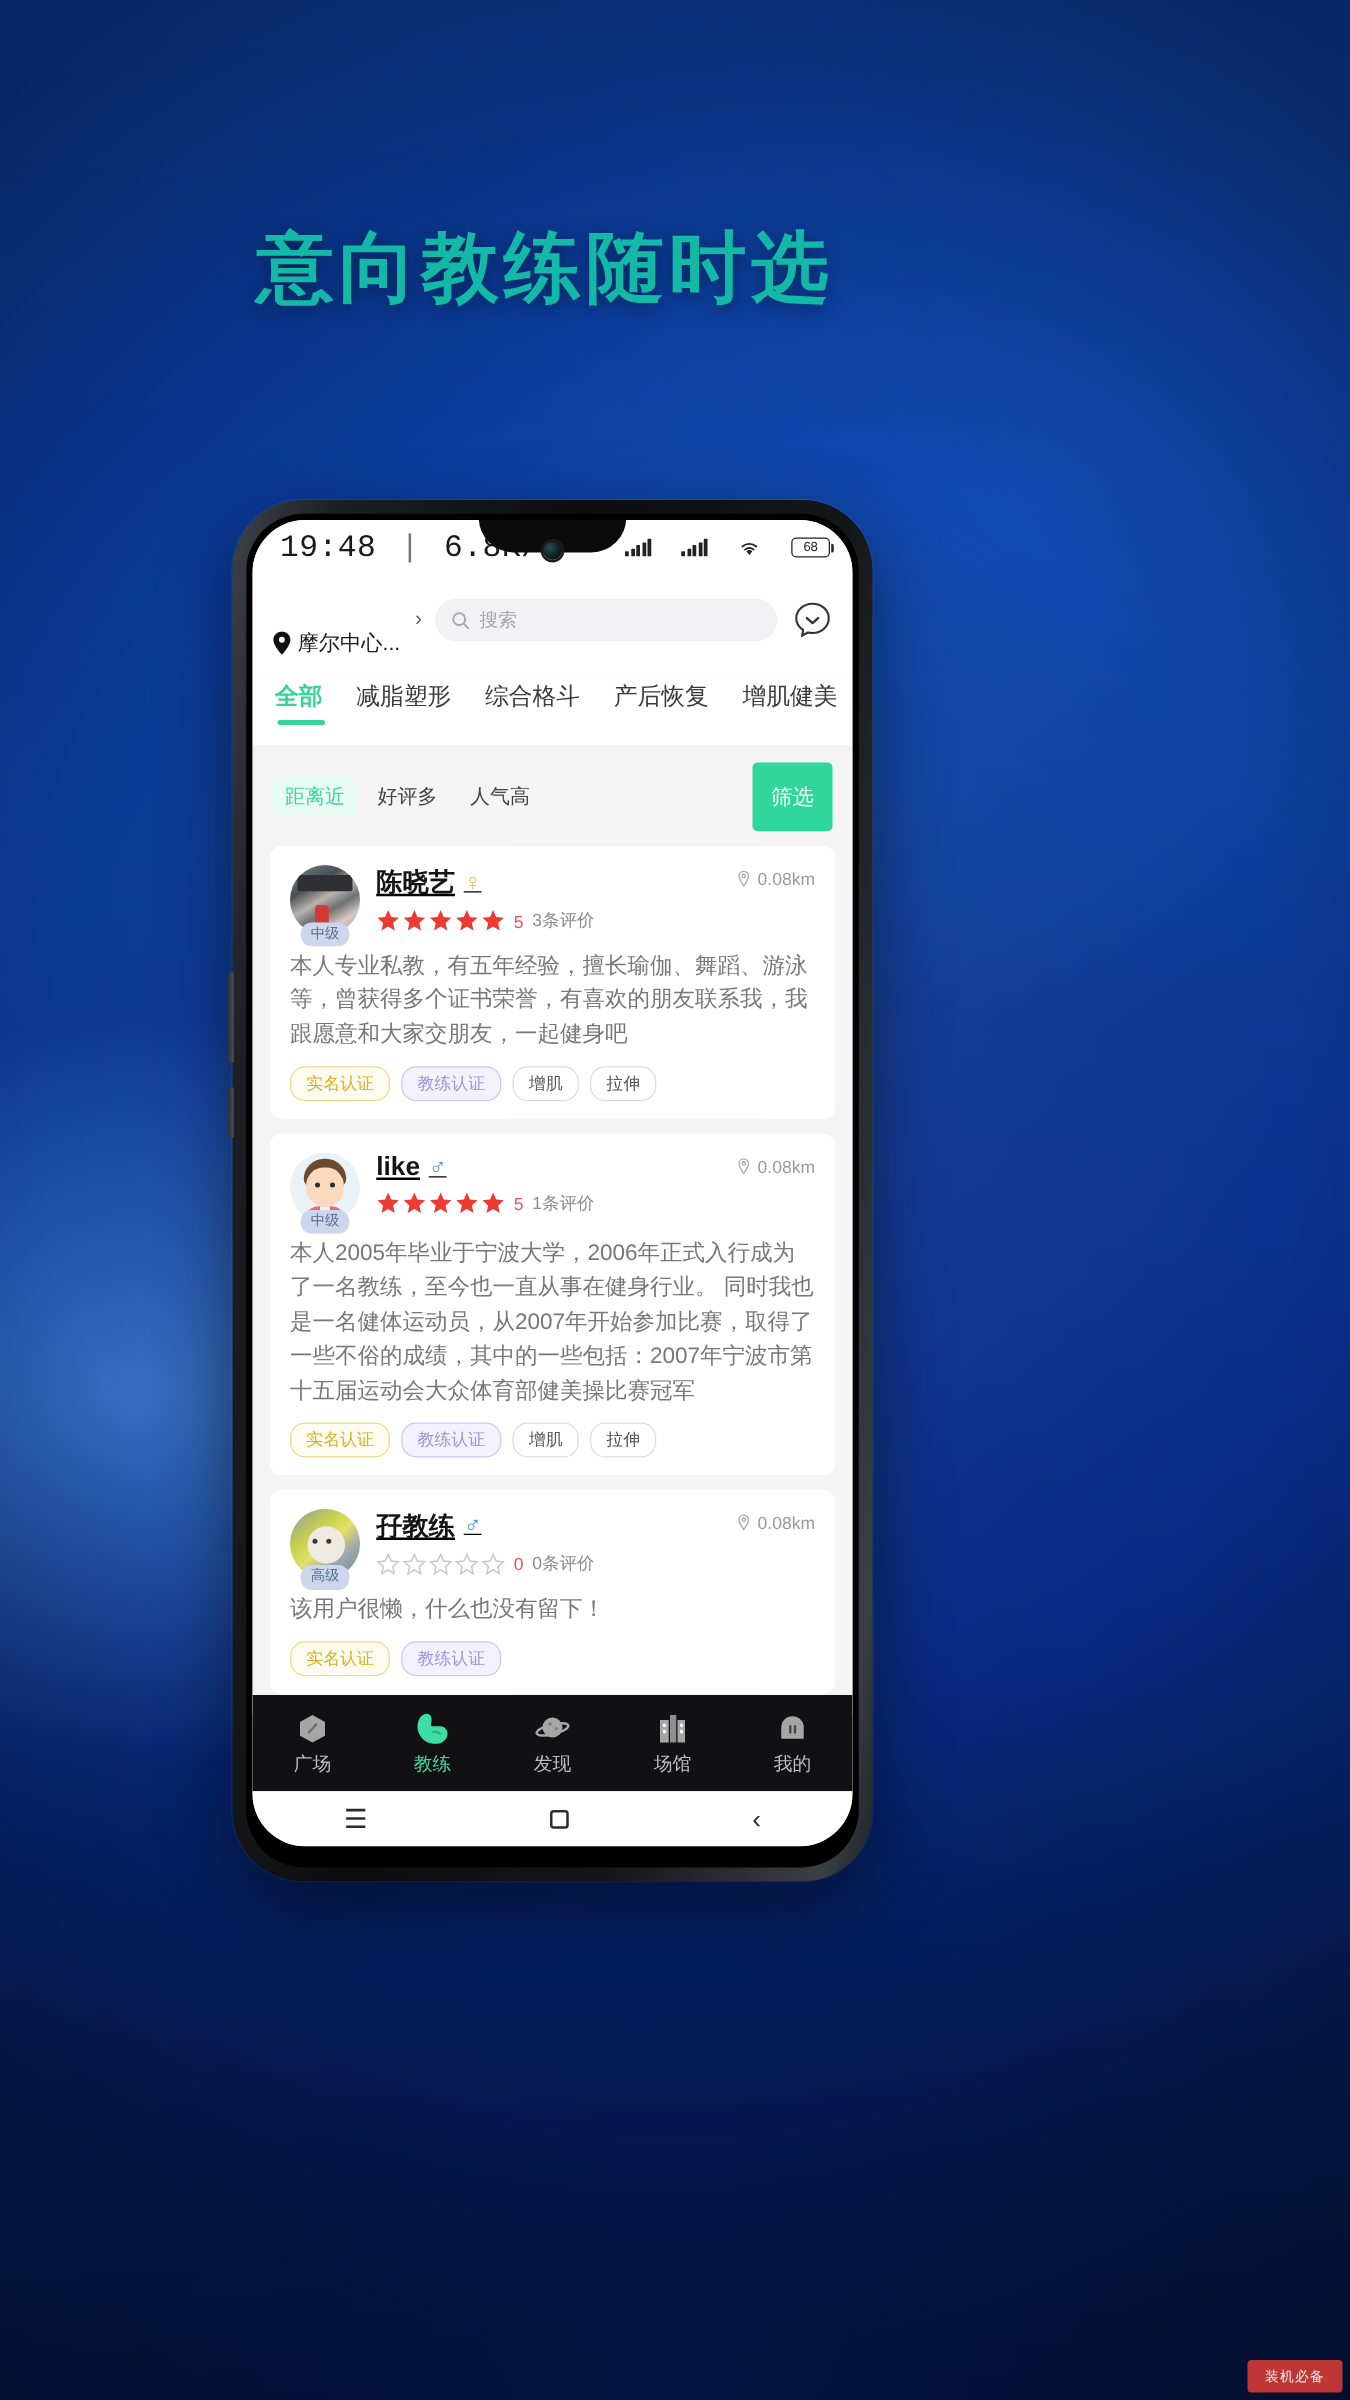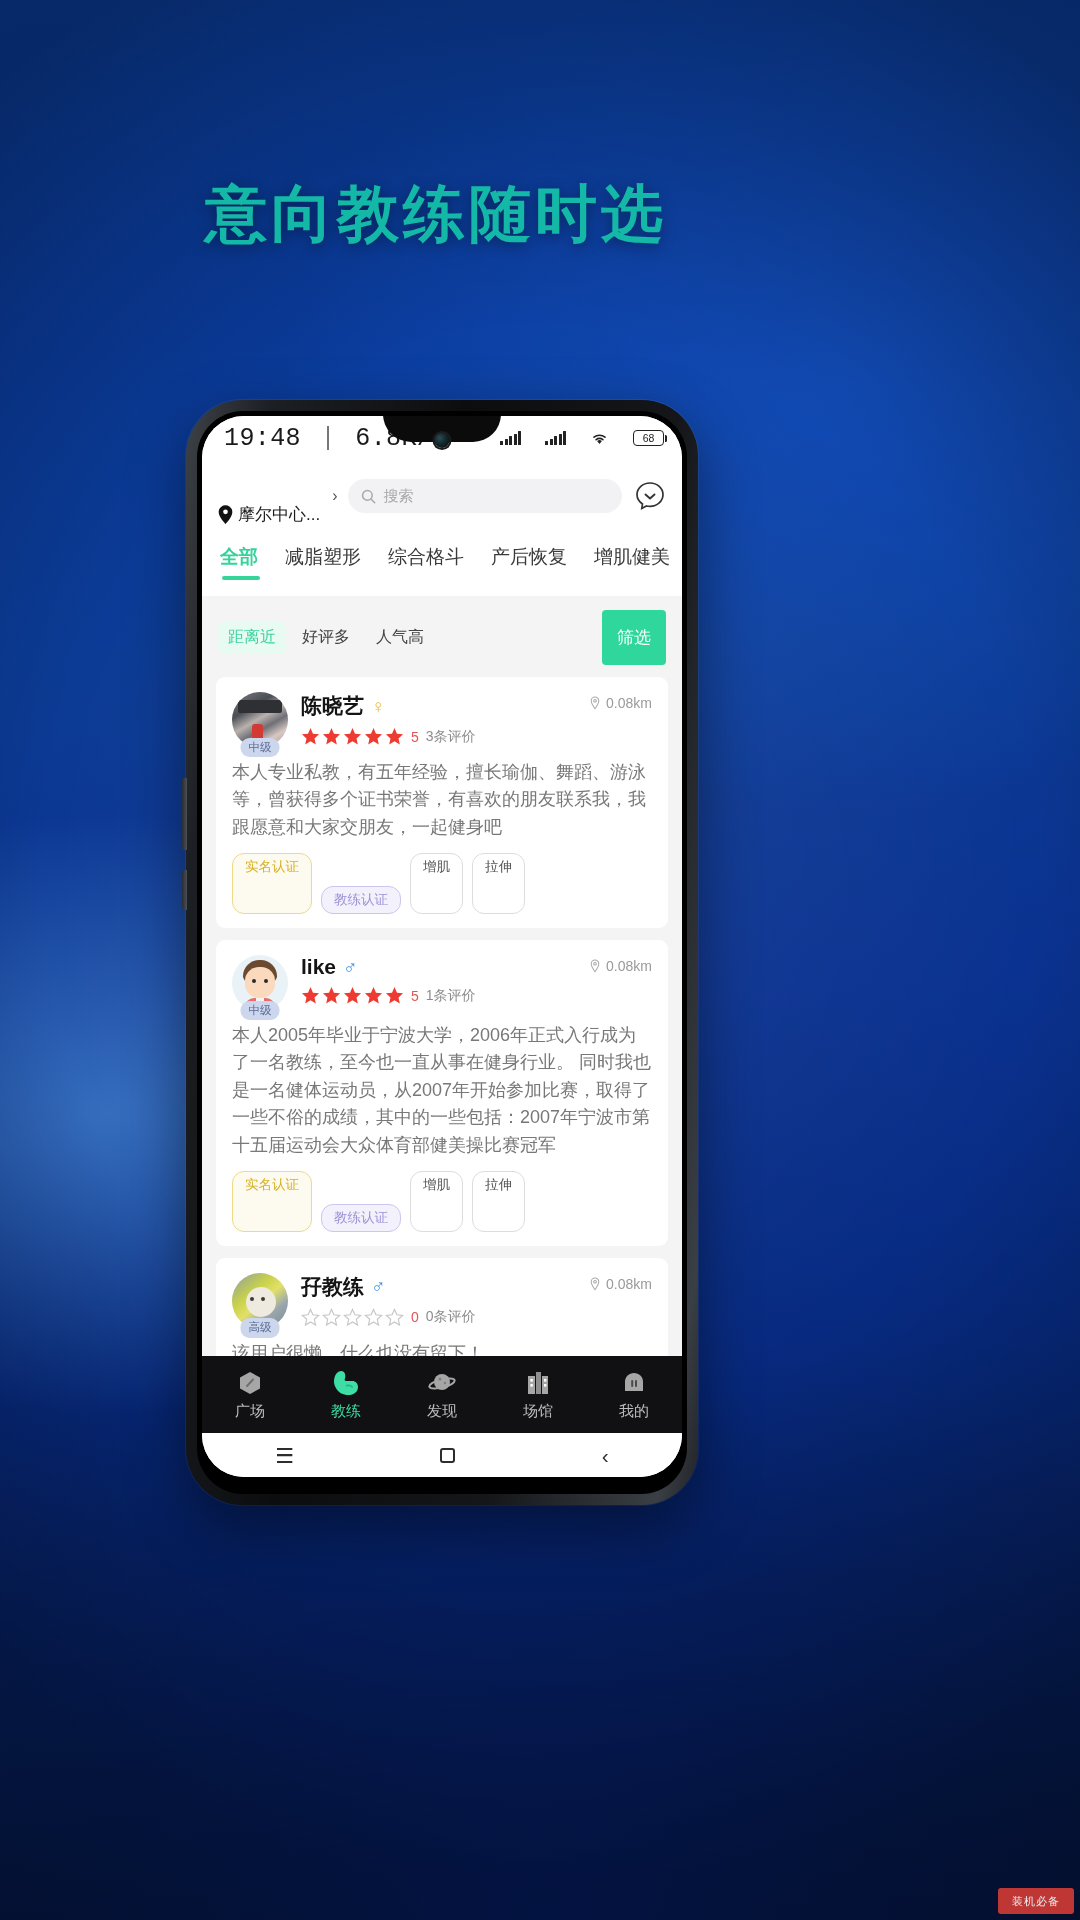--- a/index.html
+++ b/index.html
@@ -199,21 +199,21 @@
   }
   .lvl {
     position:absolute; left:50%; transform:translateX(-50%);
     bottom:-9px;
     background:#ccd7ee; color:#5b6b93;
     font-size:11.5px; line-height:1;
     padding:4px 8px; border-radius:9px;
     white-space:nowrap;
   }
   .card-main { flex:1; min-width:0; }
-  .namerow { display:flex; align-items:center; gap:7px; }
+  .namerow { display:flex; align-items:center; gap:7px;text-decoration:underline; }
   .cname { font-size:21px; font-weight:700; color:#141414; }
   .gender { font-size:19px; line-height:1; }
   .gender.m { color:#3b8fe0; }
   .gender.f { color:#e8b93c; }
   .dist {
     position:absolute; right:16px; top:18px;
     display:flex; align-items:center; gap:4px;
     font-size:14px; color:#9a9a9a;
   }
   .dist svg { width:14px; height:14px; }
@@ -227,21 +227,21 @@
     font-size:18px; line-height:1.52; color:#787878;
     word-break:break-all;
   }
   .tags { display:flex; gap:9px; margin-top:12px; flex-wrap:wrap;}
   .tag {
     font-size:13.5px; padding:4px 12px; border-radius:12px;
     border:1px solid #ddd; color:#555; background:#fff;
     white-space:nowrap;
   }
   .tag.t-real { color:#d8b024; border-color:#ecd98a; background:#fdfbef; }
-  .tag.t-coach { color:#9d93d6; border-color:#cdc6ef; background:#f3f1fc;margin-top:33px; }
+  .tag.t-coach { color:#9d93d6; border-color:#cdc6ef; background:#f3f1fc; }
 
   
   .tabbar {
     position:absolute; left:0; bottom:44px;
     width:480px; height:77px;
     background:#111113;
     display:flex; align-items:center;
     z-index:8;
   }
   .tab {

